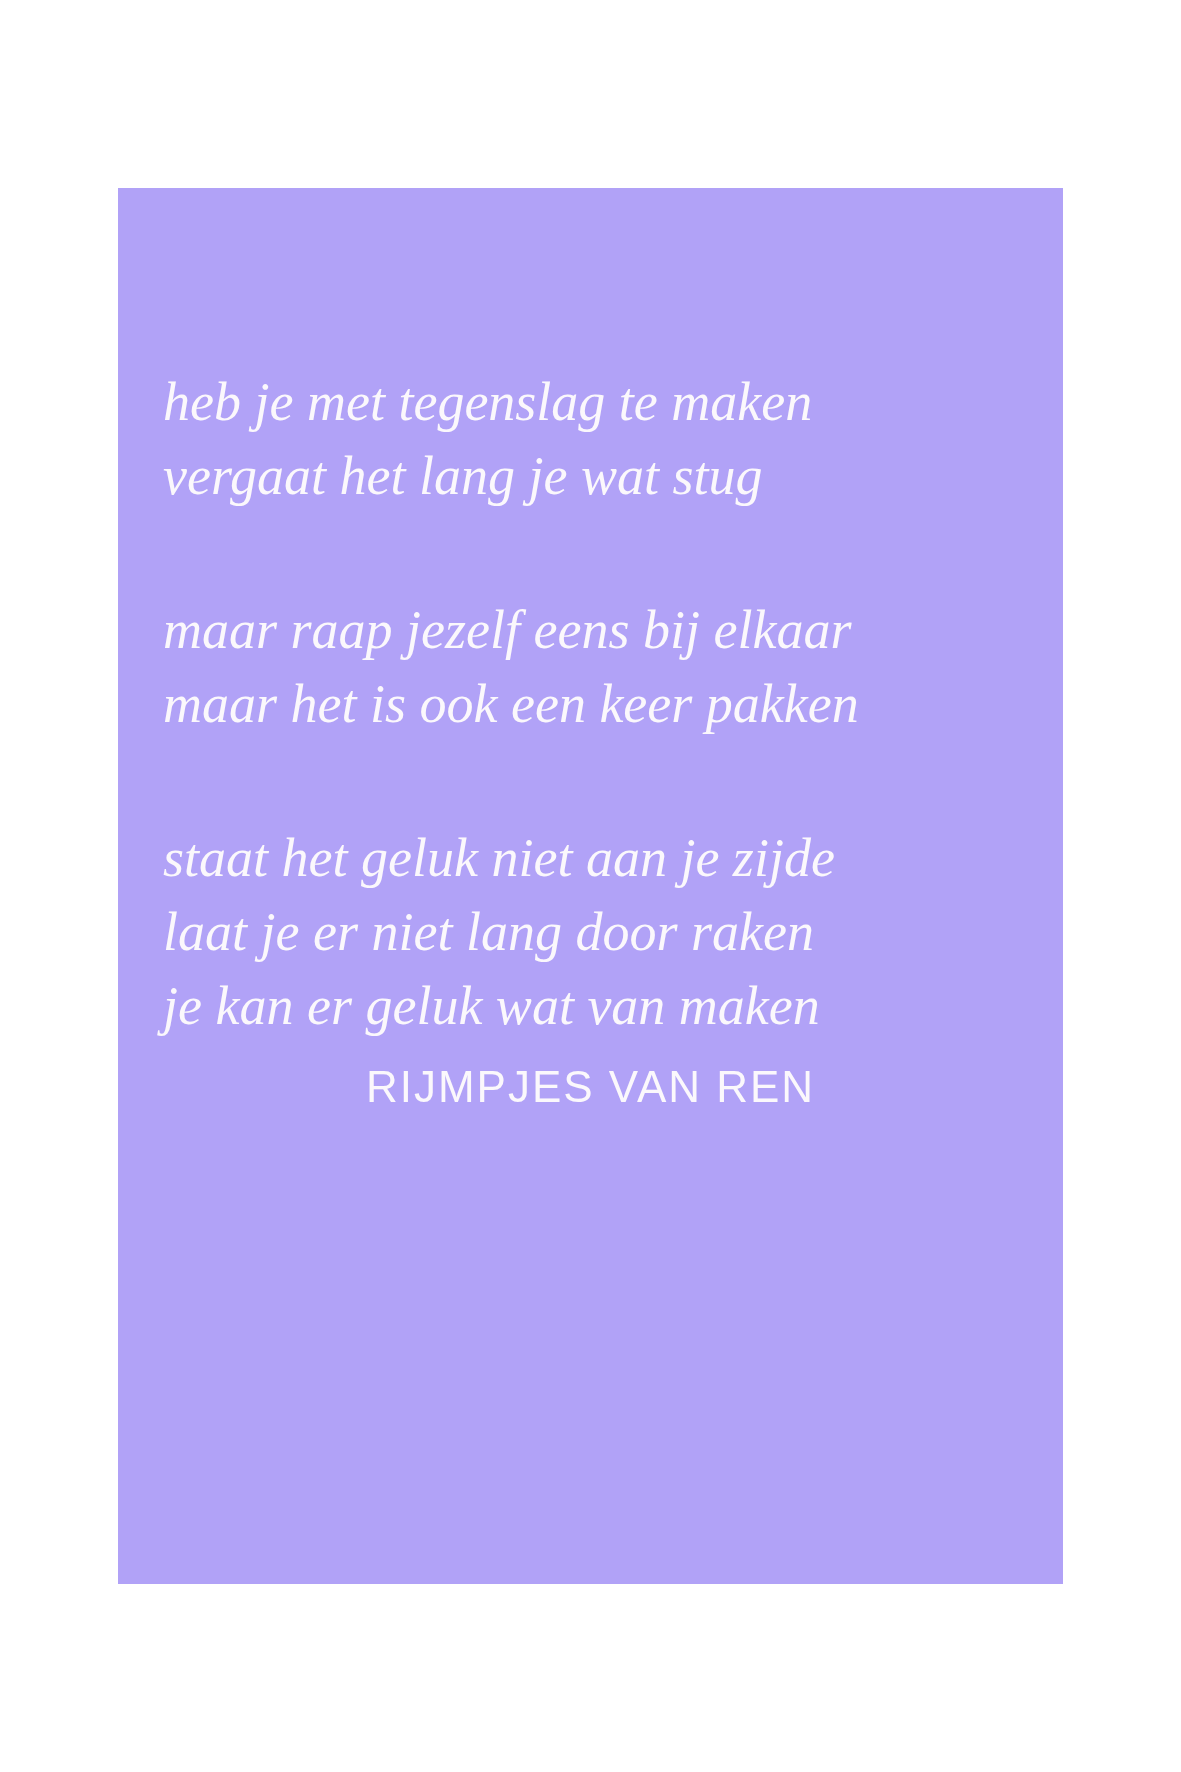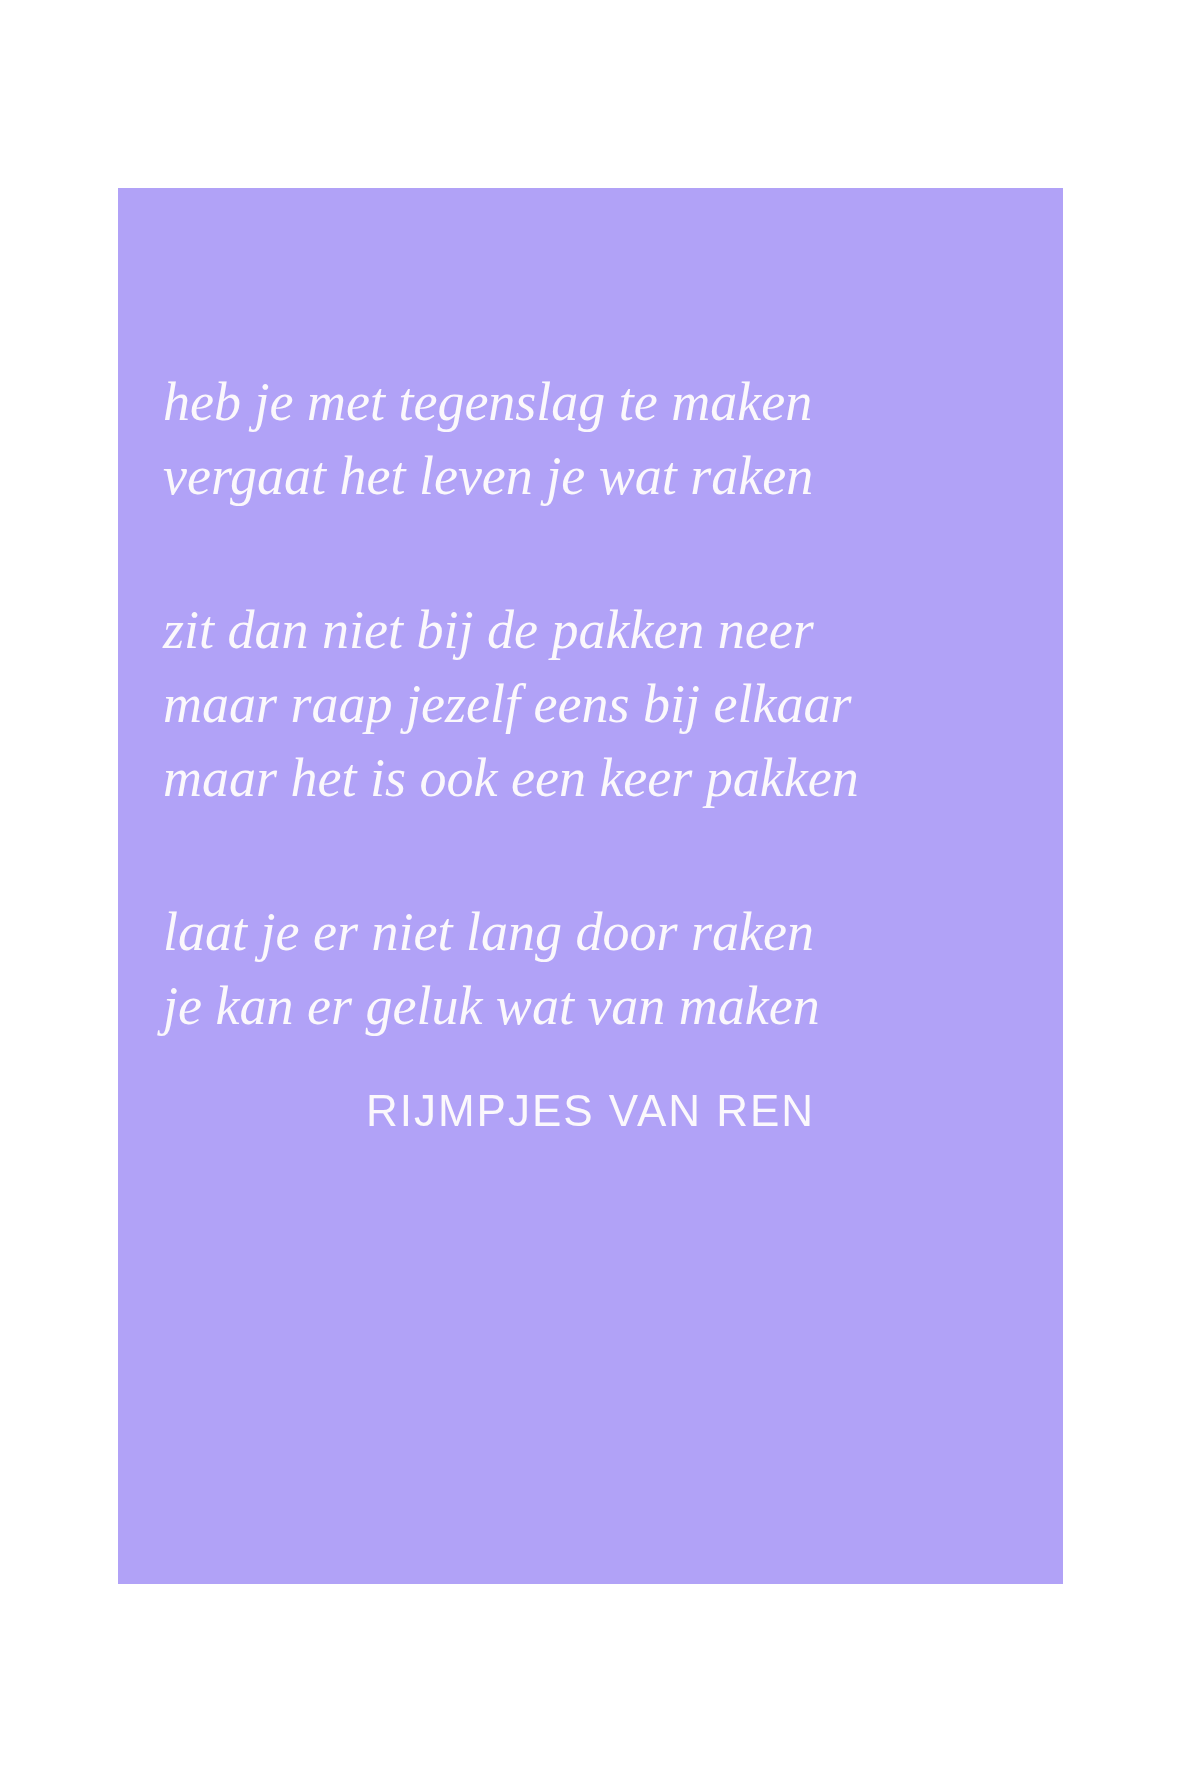--- a/index.html
+++ b/index.html
@@ -27,49 +27,49 @@
   .poem-line {
     font-family: "Liberation Serif", "DejaVu Serif", serif;
     font-style: italic;
     font-weight: 400;
     font-size: 54px;
     line-height: 74px;
     color: var(--ink, #fbf8fc);
     white-space: nowrap;
   }
   .tagline {
-    margin-top: 40px;
+    margin-top: 16px;
     text-align: center;
     font-family: "Liberation Sans", "DejaVu Sans", sans-serif;
     font-weight: 400;
     font-size: 44px;
     line-height: 56px;
     letter-spacing: 2px;
     color: var(--ink, #fbf8fc);
   }
 </style>
 </head>
 <body>
 
 <div class="page">
   <div class="card">
     <div class="poem">
 
       <div class="stanza">
         <div class="poem-line">heb je met tegenslag te maken</div>
-        <div class="poem-line">vergaat het leven je wat raken</div>
+        <div class="poem-line">vergaat het lang je wat stug</div>
       </div>
 
       <div class="stanza">
-        <div class="poem-line">zit dan niet bij de pakken neer</div>
         <div class="poem-line">maar raap jezelf eens bij elkaar</div>
         <div class="poem-line">maar het is ook een keer pakken</div>
       </div>
 
       <div class="stanza">
+        <div class="poem-line">staat het geluk niet aan je zijde</div>
         <div class="poem-line">laat je er niet lang door raken</div>
         <div class="poem-line">je kan er geluk wat van maken</div>
       </div>
 
     </div>
     <div class="tagline">RIJMPJES VAN REN</div>
   </div>
 </div>
 
 </body></html>

